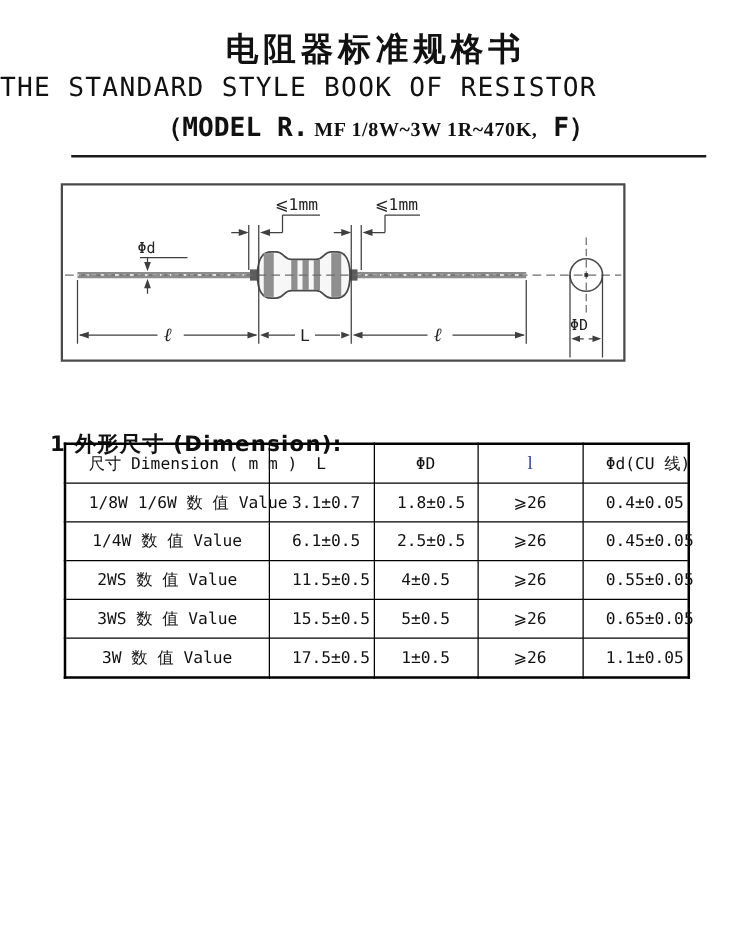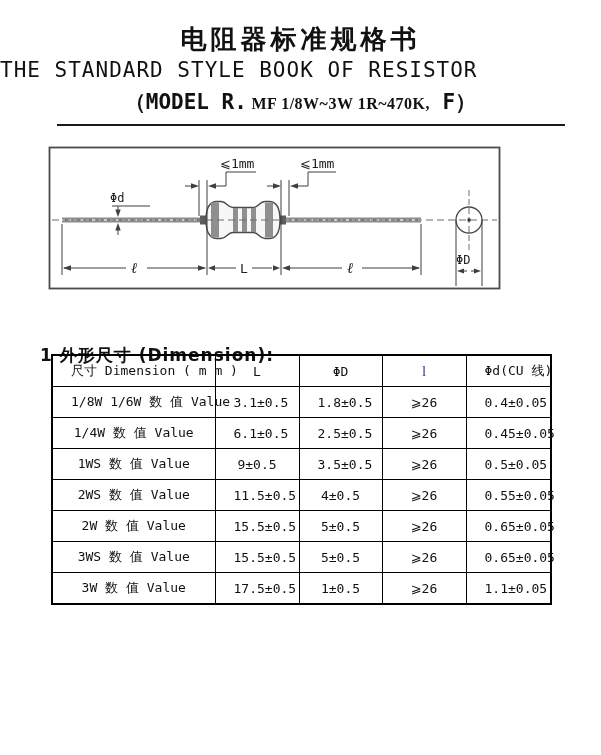--- a/index.html
+++ b/index.html
@@ -171,54 +171,40 @@
     <tbody>
         <tr>
       <th>尺寸 Dimension ( m m )</th>
       <th>L</th>
       <th>ΦD</th>
       <th class="lead-sym" id="lead-header" style="color: rgb(51, 67, 155);">l</th>
       <th>Φd(CU 线)</th>
     </tr>
     <tr>
       <td>1/8W 1/6W 数 值 Value</td>
-      <td>3.1±0.5</td>
+      <td>3.1±0.7</td>
       <td>1.8±0.5</td>
       <td>⩾26</td>
       <td>0.4±0.05</td>
     </tr>
     <tr>
       <td>1/4W 数 值 Value</td>
       <td>6.1±0.5</td>
       <td>2.5±0.5</td>
       <td>⩾26</td>
       <td>0.45±0.05</td>
     </tr>
     <tr>
-      <td>1WS 数 值 Value</td>
-      <td>9±0.5</td>
-      <td>3.5±0.5</td>
-      <td>⩾26</td>
-      <td>0.5±0.05</td>
-    </tr>
-    <tr>
       <td>2WS 数 值 Value</td>
       <td>11.5±0.5</td>
       <td>4±0.5</td>
       <td>⩾26</td>
       <td>0.55±0.05</td>
     </tr>
     <tr>
-      <td>2W 数 值 Value</td>
-      <td>15.5±0.5</td>
-      <td>5±0.5</td>
-      <td>⩾26</td>
-      <td>0.65±0.05</td>
-    </tr>
-    <tr>
       <td>3WS 数 值 Value</td>
       <td>15.5±0.5</td>
       <td>5±0.5</td>
       <td>⩾26</td>
       <td>0.65±0.05</td>
     </tr>
     <tr>
       <td>3W 数 值 Value</td>
       <td>17.5±0.5</td>
       <td>1±0.5</td>

